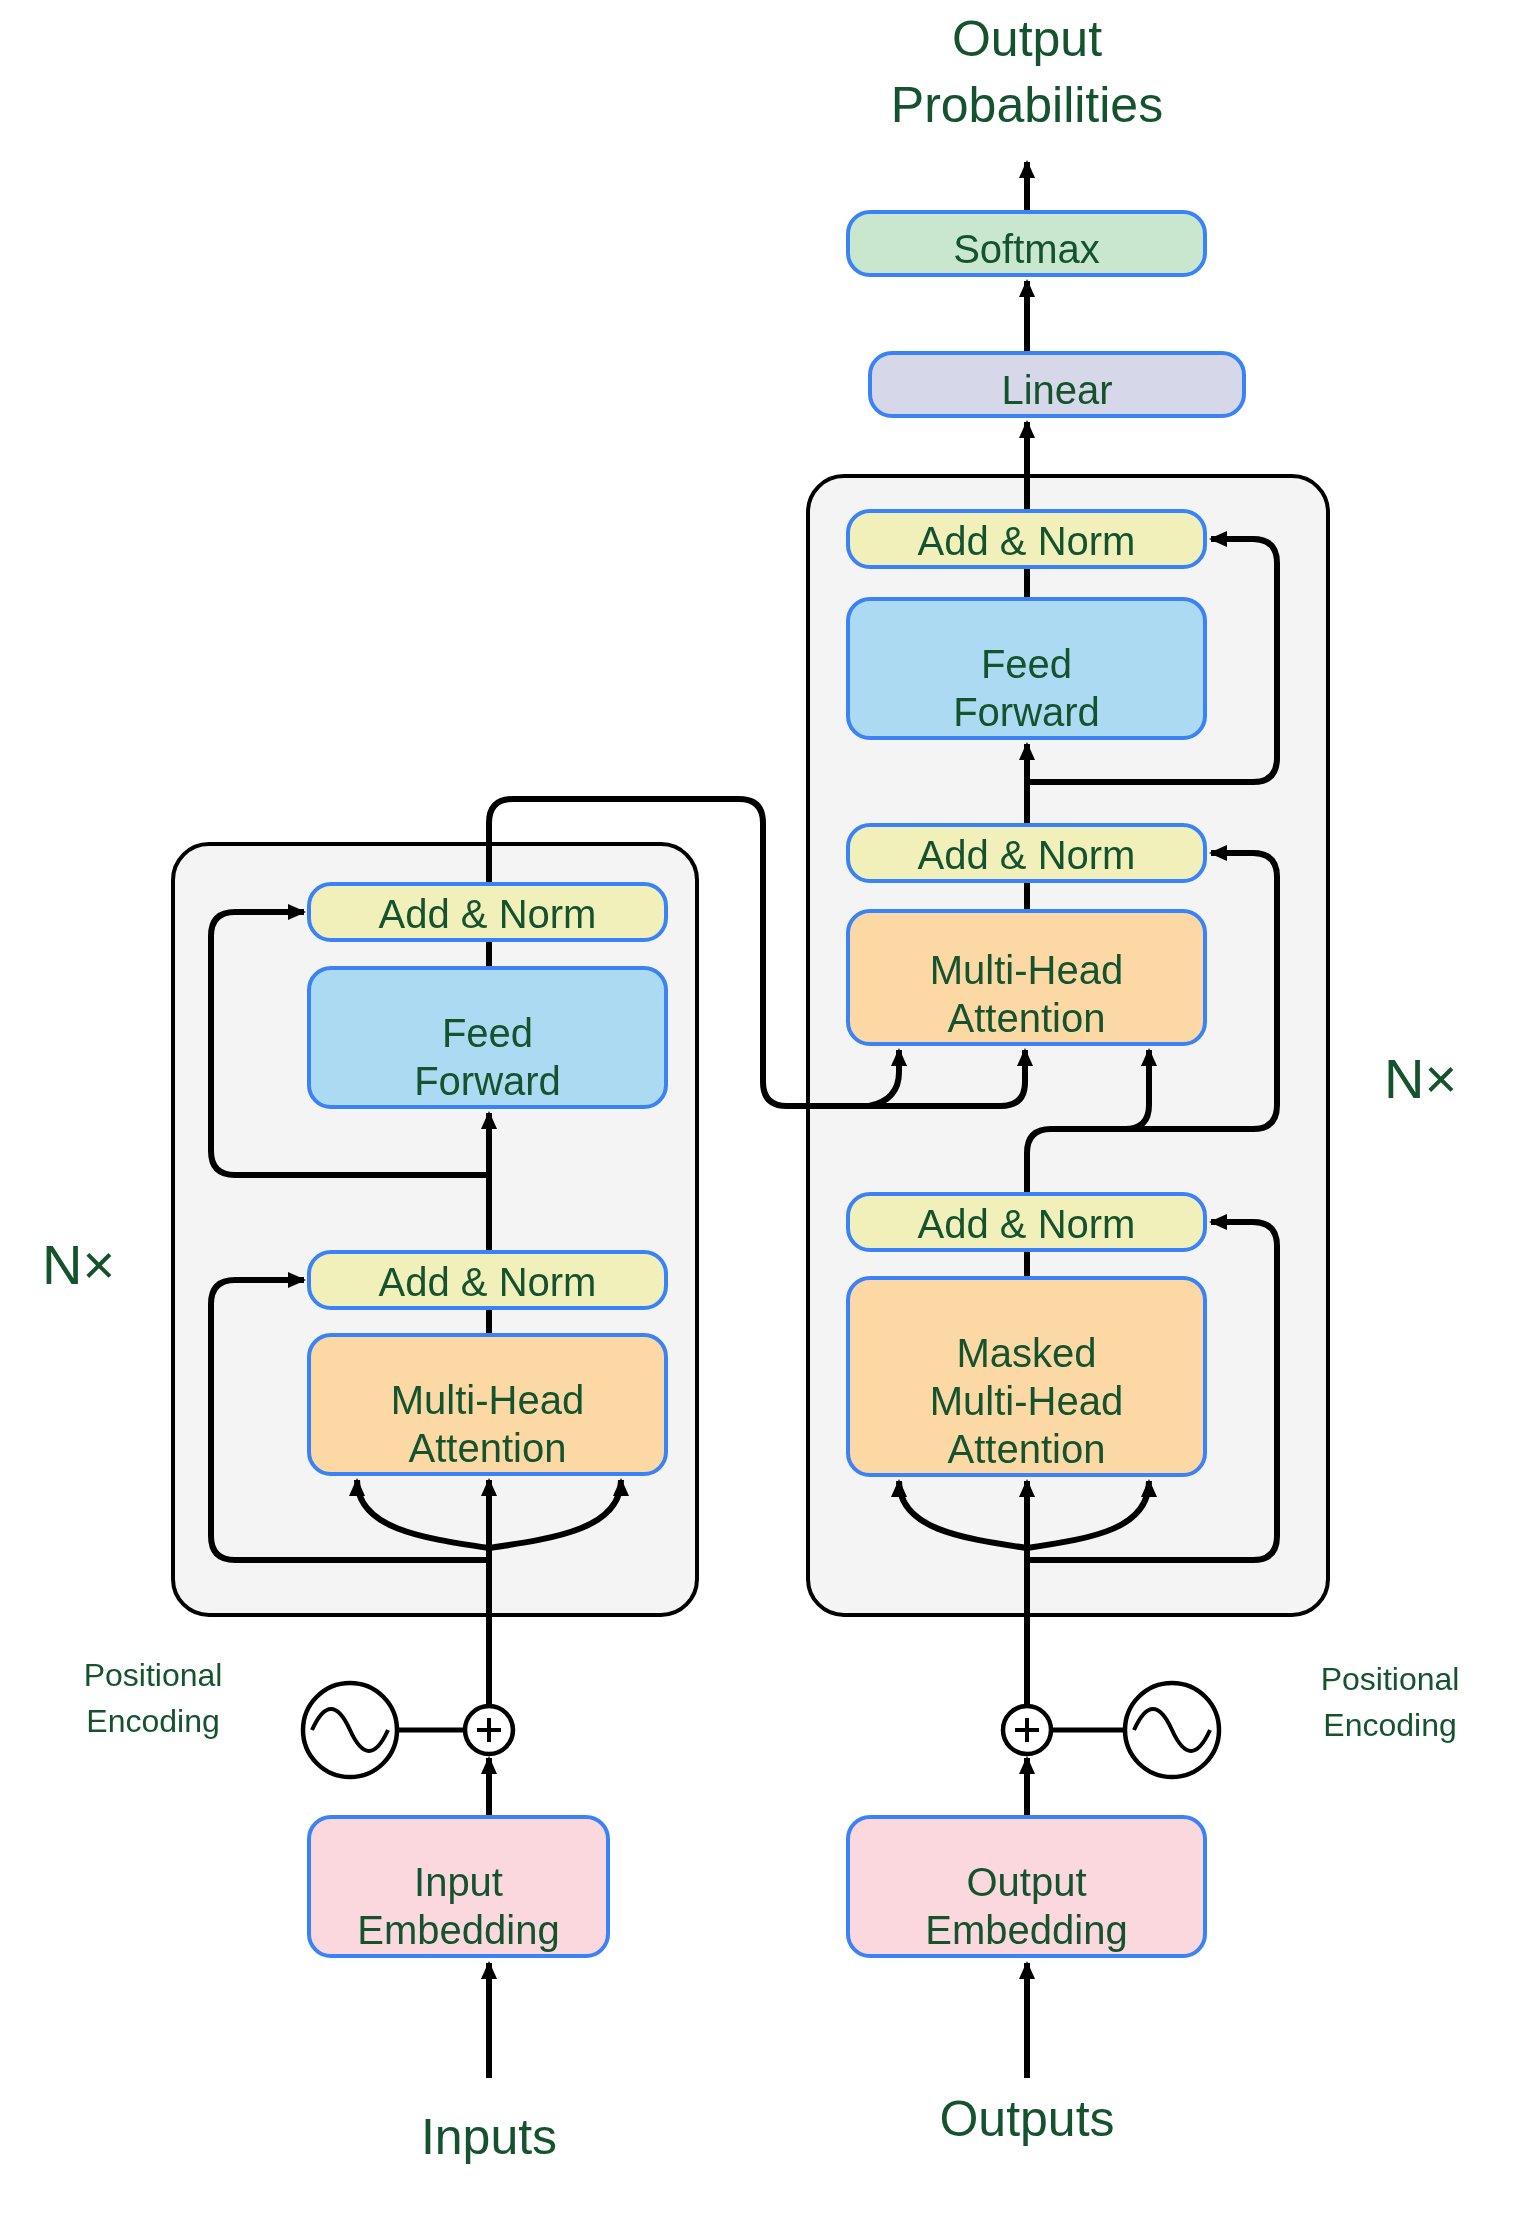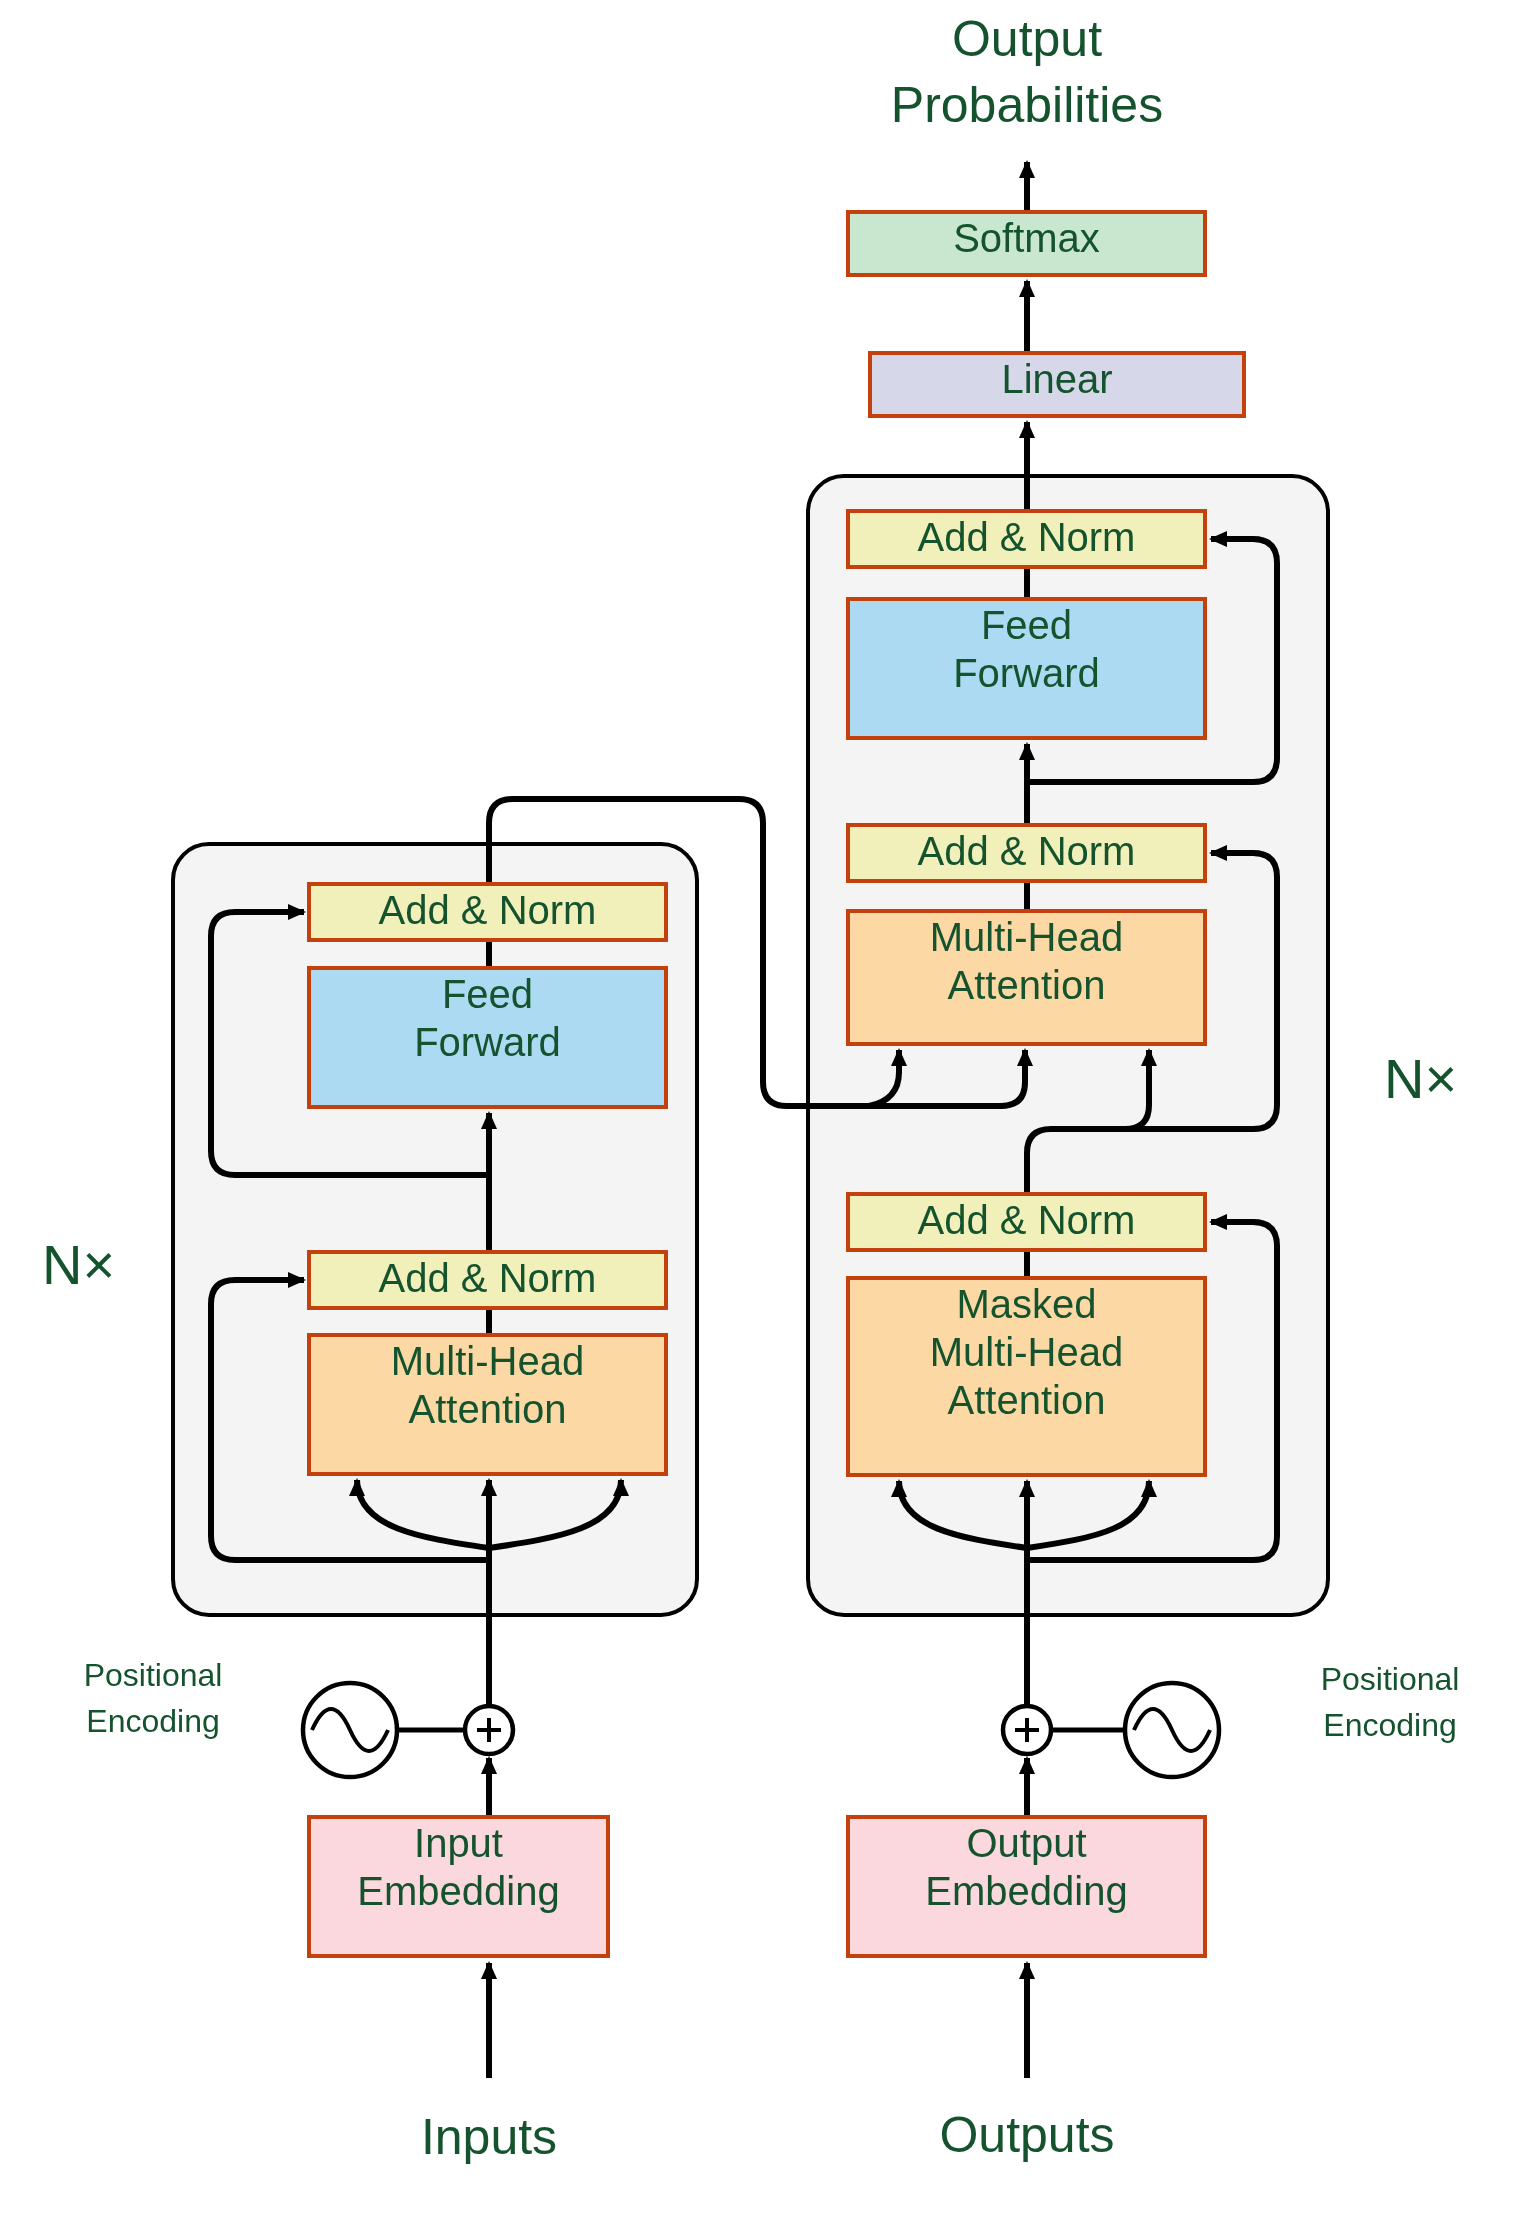--- a/index.html
+++ b/index.html
@@ -6,23 +6,23 @@
   .canvas{
     position:relative;width:1520px;height:2239px;background:#fff;
     font-family:Liberation Sans, sans-serif;color:#14532d;overflow:hidden;
   }
   .container{
     position:absolute;z-index:1;border:4px solid #000;border-radius:38px;
     box-sizing:border-box;
   }
   .wires{position:absolute;left:0;top:0;z-index:2;}
   .box{
-    position:absolute;z-index:3;border:4px solid #c2410c;border-radius:0;
+    position:absolute;z-index:3;border:4px solid #3b82f6;border-radius:24px;
     box-sizing:border-box;display:flex;flex-direction:column;align-items:center;
-    justify-content:flex-start;text-align:center;font-size:40px;line-height:1.2;
+    justify-content:flex-end;text-align:center;font-size:40px;line-height:1.2;
   }
   .lbl{
     position:absolute;z-index:4;display:flex;flex-direction:column;
     align-items:center;text-align:center;font-size:50px;line-height:1.32;
   }
   .lbl.left-align{align-items:center;text-align:left;font-size:32px;line-height:1.45;}
   .nx{position:absolute;z-index:4;font-size:56px;}
 </style>
 </head>
 <body>
@@ -178,17 +178,17 @@
     <span>Embedding</span>
   </div>
   <div class="box" style="left: 846px; top: 1815px; width: 361px; height: 143px; background-color: rgb(250, 216, 222);">
     <span>Output</span>
     <span>Embedding</span>
   </div>
 
   <div class="lbl" style="left:329px;top:2086px;width:320px;margin-top:18px;">
     <span>Inputs</span>
   </div>
-  <div class="lbl" style="left:815px;top:2086px;width:424px;margin-top:16px;">
+  <div class="lbl" style="left:815px;top:2086px;width:424px;">
     <span>Outputs</span>
   </div>
 
 </div>
 
 </body></html>

